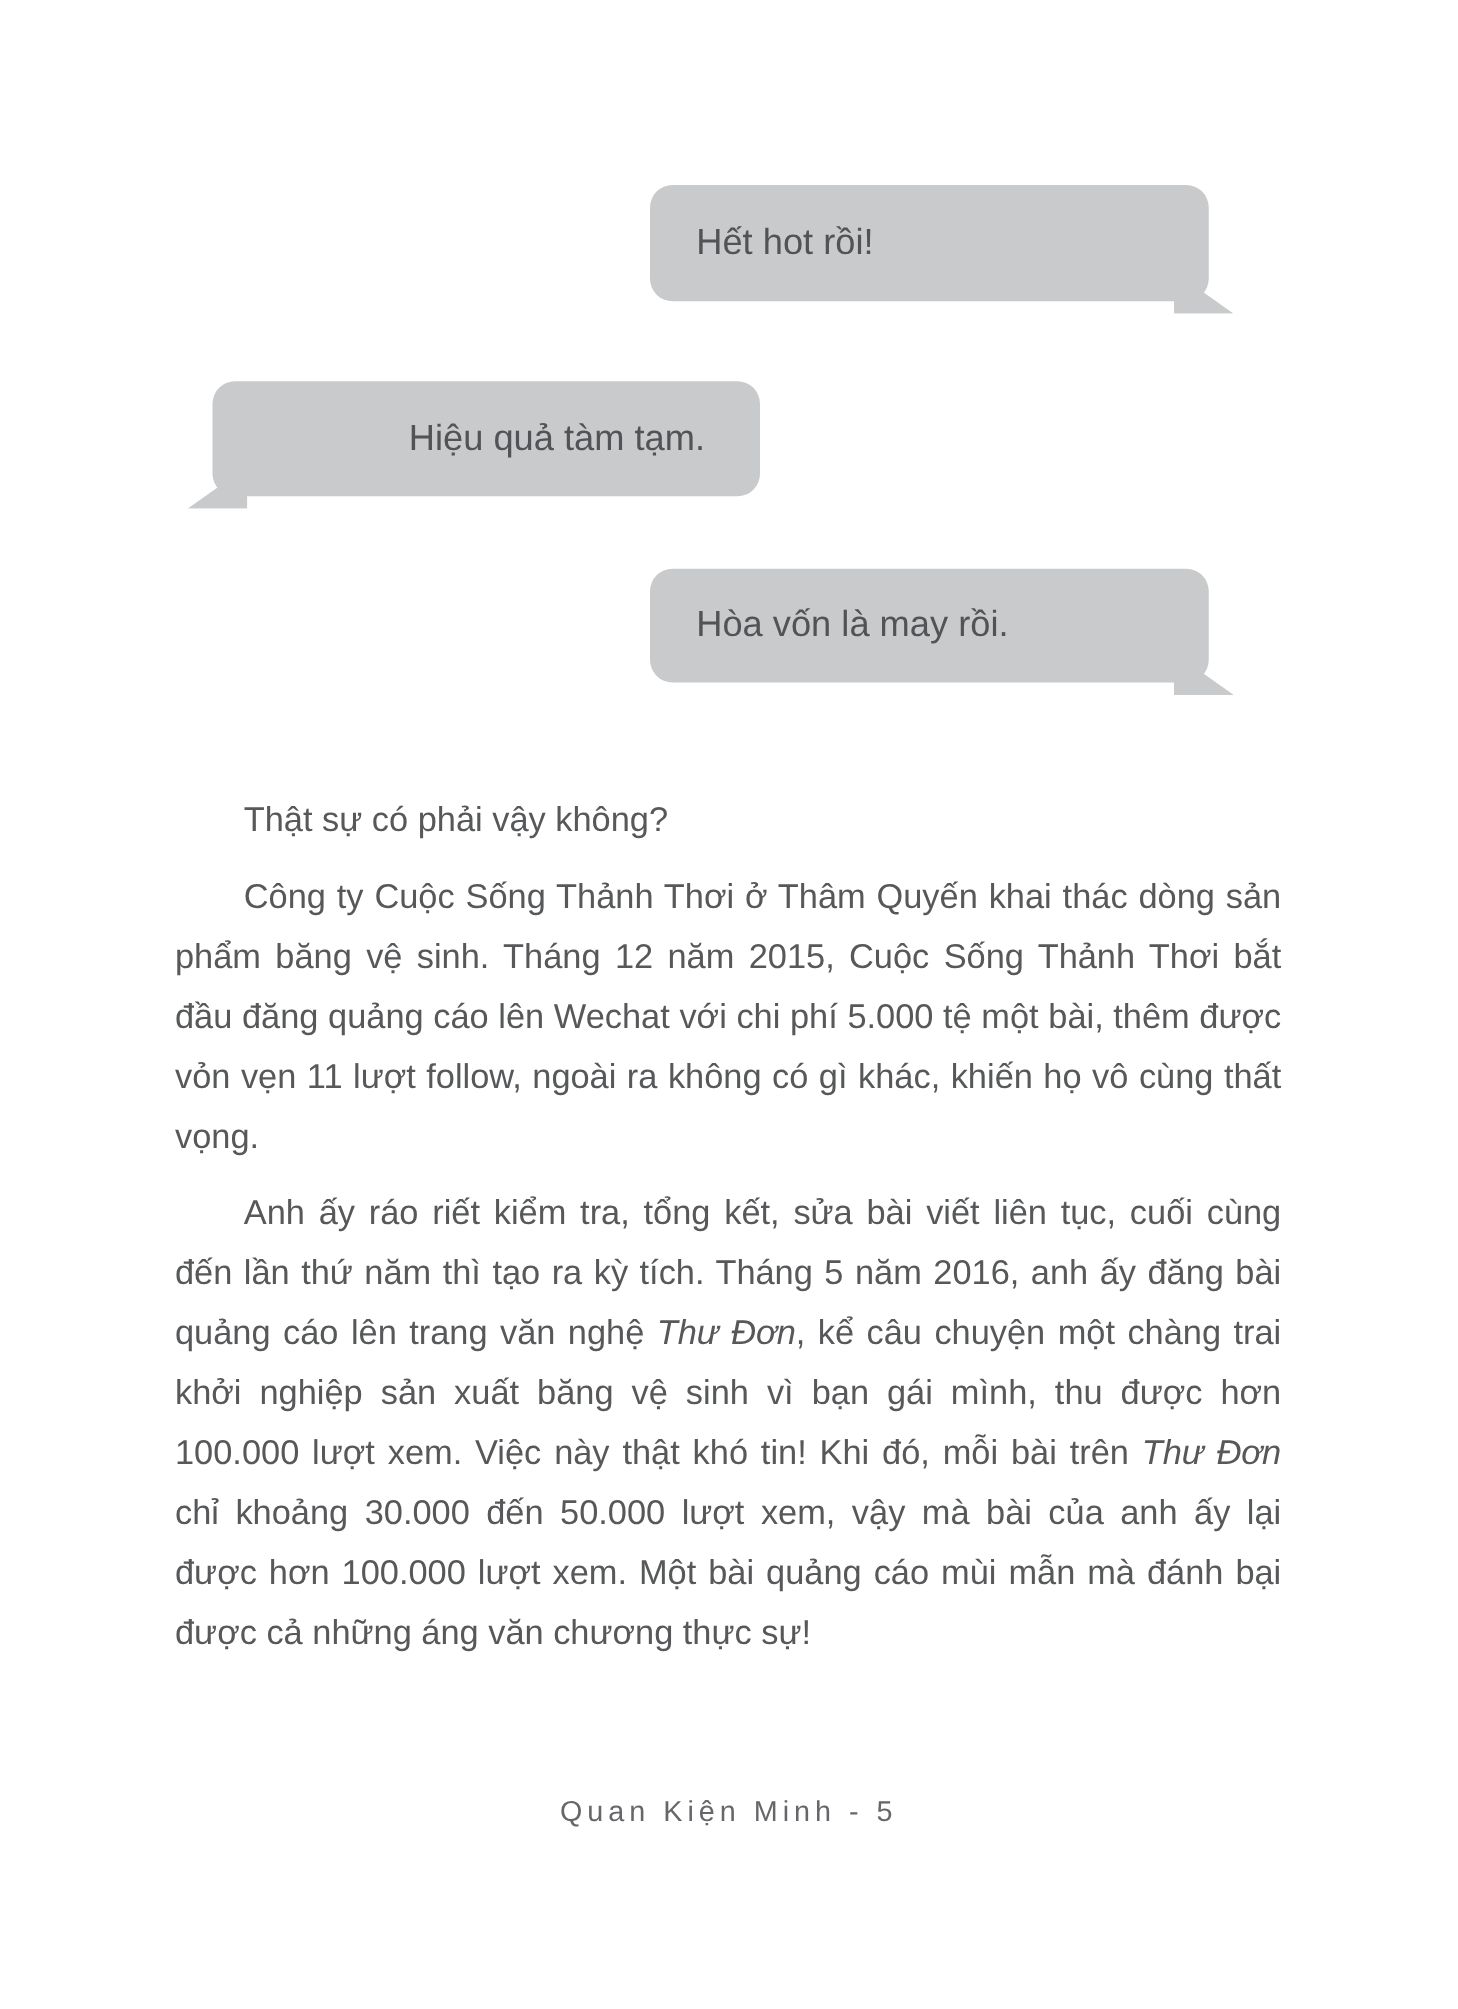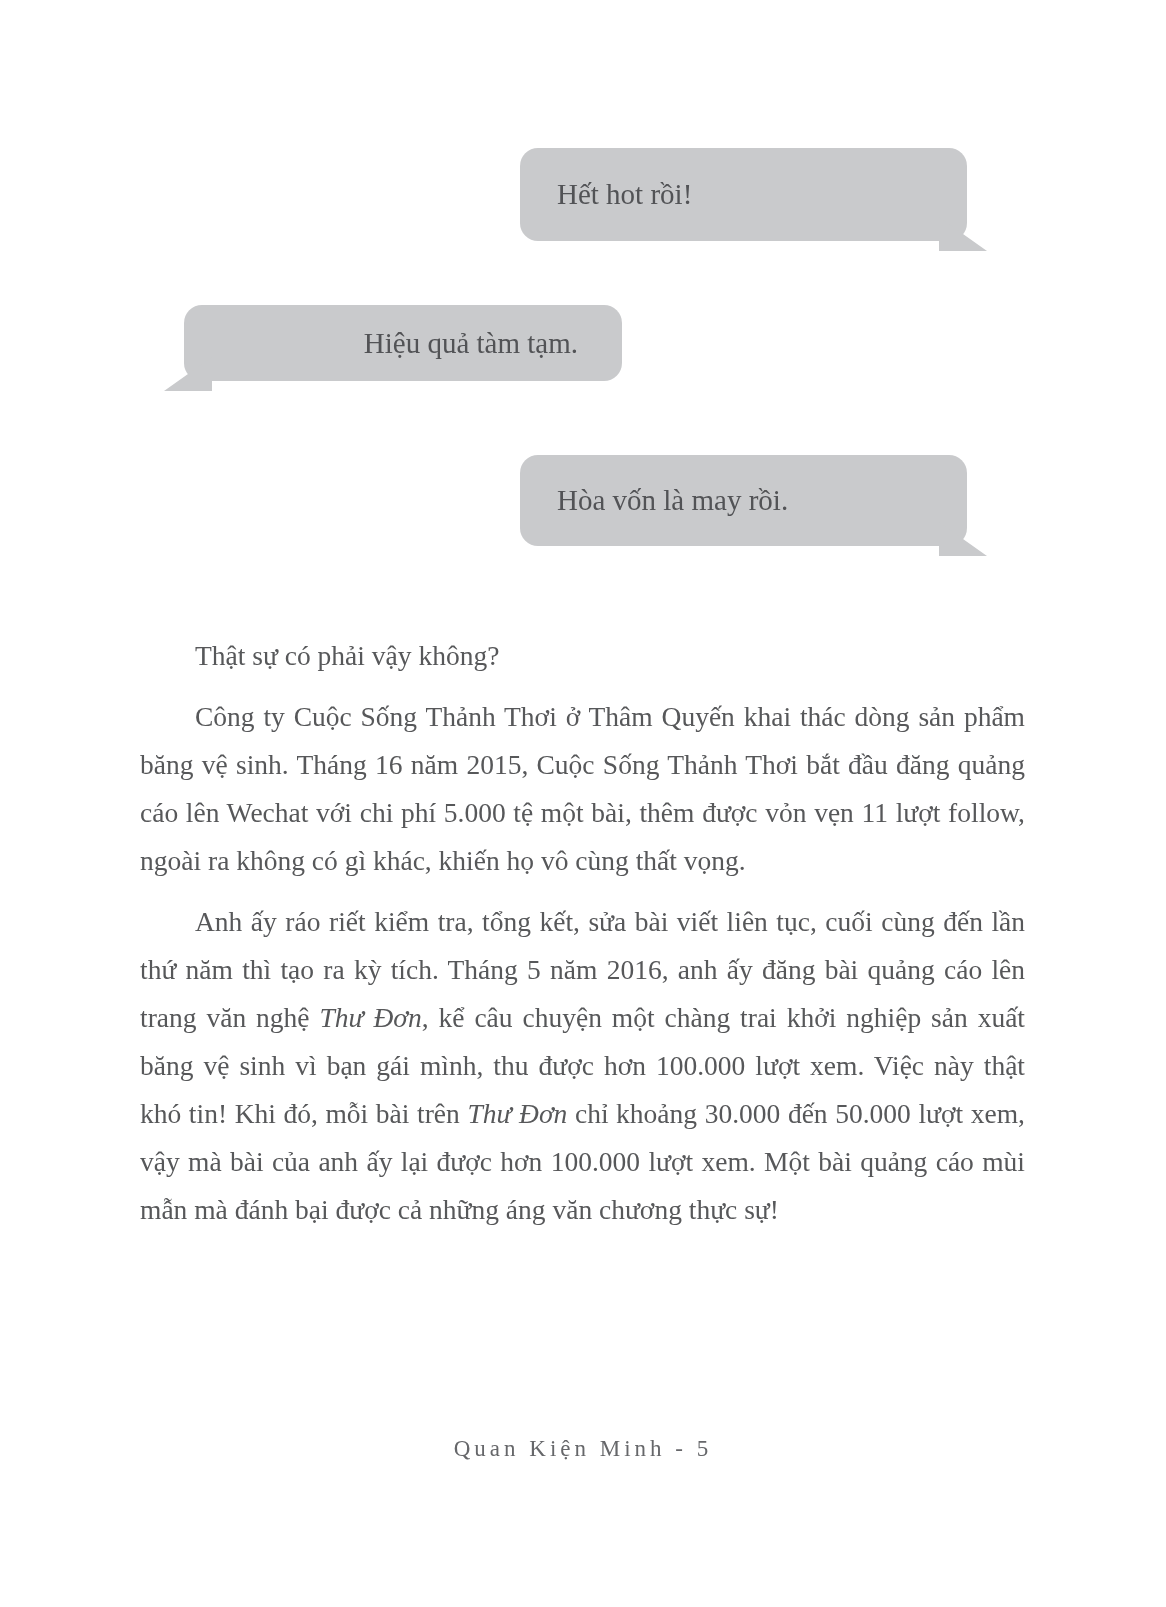--- a/index.html
+++ b/index.html
@@ -5,21 +5,21 @@
   html, body {
     margin: 0;
     padding: 0;
     background: #ffffff;
   }
   .page {
     position: relative;
     width: 1166px;
     height: 1607px;
     background: #ffffff;
-    font-family: Liberation Serif, serif;
+    font-family: Liberation Sans, sans-serif;
     color: #57585a;
     overflow: hidden;
   }
 
   
   .chat-area {
     position: relative;
     width: 100%;
     height: 600px;
   }
@@ -27,21 +27,21 @@
     position: absolute;
     background: #c9cacc;
     border-radius: 18px;
     display: flex;
     align-items: center;
     font-size: 29px;
     color: #525356;
     box-sizing: border-box;
   }
   .bubble-1 { top: 148px; left: 520px; width: 447px; height: 93px; justify-content: flex-start; padding-left: 37px; }
-  .bubble-2 { top: 305px; left: 184px; width: 438px; height: 76px; justify-content: flex-end;  padding-right: 44px; }
+  .bubble-2 { top: 305px; left: 170px; width: 438px; height: 92px; justify-content: flex-end;  padding-right: 44px; }
   .bubble-3 { top: 455px; left: 520px; width: 447px; height: 91px; justify-content: flex-start; padding-left: 37px; }
 
   .tail {
     position: absolute;
     width: 48px;
     height: 34px;
     background: #c9cacc;
     bottom: -10px;
   }
   .tail-right {
@@ -100,19 +100,19 @@
 
     <div class="bubble bubble-3">
       <span>Hòa vốn là may rồi.</span>
       <div class="tail tail-right"></div>
     </div>
 
   </div>
 
   <div class="body-text">
       <p><span>Thật sự có phải vậy không?</span></p>
-      <p><span>Công ty Cuộc Sống Thảnh Thơi ở Thâm Quyến khai thác dòng sản phẩm băng vệ sinh. Tháng 16 năm 2015, Cuộc Sống Thảnh Thơi bắt đầu đăng quảng cáo lên Wechat với chi phí 5.000 tệ một bài, thêm được vỏn vẹn 11 lượt follow, ngoài ra không có gì khác, khiến họ vô cùng thất vọng.</span></p>
+      <p><span>Công ty Cuộc Sống Thảnh Thơi ở Thâm Quyến khai thác dòng sản phẩm băng vệ sinh. Tháng 12 năm 2015, Cuộc Sống Thảnh Thơi bắt đầu đăng quảng cáo lên Wechat với chi phí 5.000 tệ một bài, thêm được vỏn vẹn 11 lượt follow, ngoài ra không có gì khác, khiến họ vô cùng thất vọng.</span></p>
       <p><span>Anh ấy ráo riết kiểm tra, tổng kết, sửa bài viết liên tục, cuối cùng đến lần thứ năm thì tạo ra kỳ tích. Tháng 5 năm 2016, anh ấy đăng bài quảng cáo lên trang văn nghệ </span><i>Thư Đơn</i><span>, kể câu chuyện một chàng trai khởi nghiệp sản xuất băng vệ sinh vì bạn gái mình, thu được hơn 100.000 lượt xem. Việc này thật khó tin! Khi đó, mỗi bài trên </span><i>Thư Đơn</i><span> chỉ khoảng 30.000 đến 50.000 lượt xem, vậy mà bài của anh ấy lại được hơn 100.000 lượt xem. Một bài quảng cáo mùi mẫn mà đánh bại được cả những áng văn chương thực sự!</span></p>
     </div>
 
   <div class="footer">Quan Kiện Minh - 5</div>
 
 </div>
 
 </body></html>

